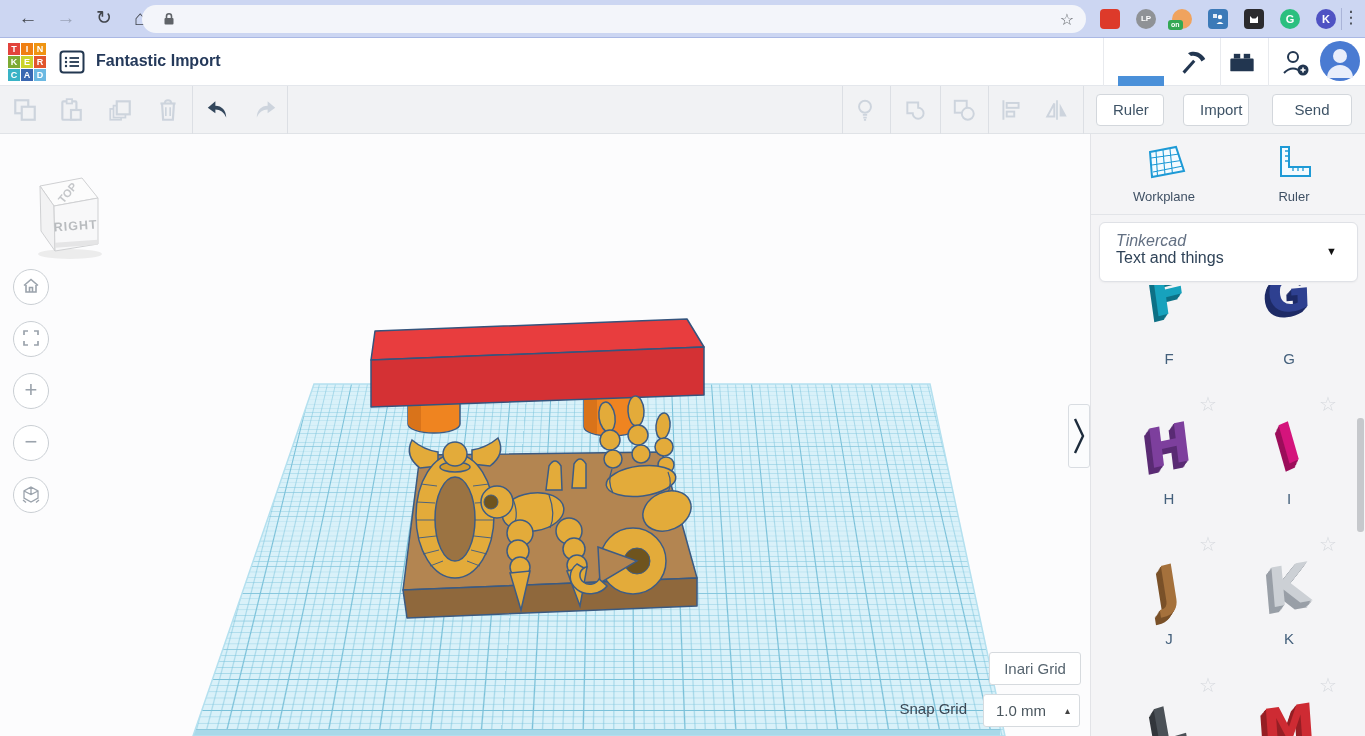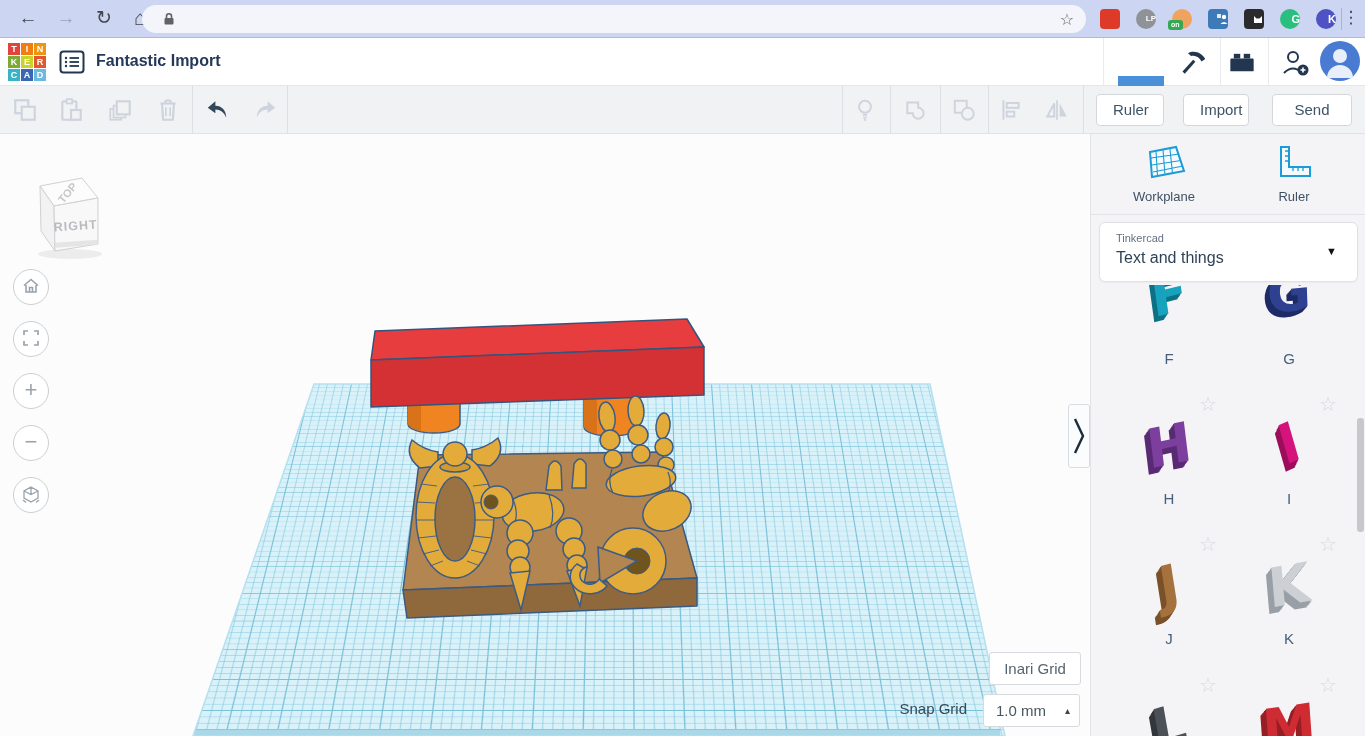--- a/index.html
+++ b/index.html
@@ -11,21 +11,21 @@
     background:#ccd6f2; border-bottom:1px solid #aab8e4; }
   .nav-glyph { position:absolute; top:4px; font-size:19px; color:#41454c; width:28px; height:28px;
     text-align:center; line-height:28px; border-radius:50%; }
   .nav-glyph.dim { color:#9aa3b8; }
   #url-pill { position:absolute; left:142px; top:5px; width:944px; height:28px;
     background:#f3f5fa; border-radius:14px; }
   #url-text { position:absolute; left:42px; top:6px; font-size:14px; color:#202124; white-space:nowrap; }
   #url-text .path { color:#5f6368; }
   #bookmark-star { position:absolute; right:12px; top:5px; font-size:16px; color:#5f6368; }
   .ext { position:absolute; top:9px; width:20px; height:20px; border-radius:4px; font-size:9px;
-    font-weight:bold; color:#fff; text-align:right; line-height:20px; }
+    font-weight:bold; color:#fff; text-align:center; line-height:20px; }
   .ext.round { border-radius:50%; }
   #ext-badge-on { position:absolute; left:-4px; top:11px; background:#34a853; color:#fff;
     font-size:7px; font-weight:bold; padding:1px 3px; border-radius:3px; line-height:8px; }
 
   
   #app-header { position:absolute; left:0; top:38px; width:1365px; height:48px; background:#ffffff;
     border-bottom:1px solid #e4e7ec; }
   #logo { position:absolute; left:8px; top:5px; width:39px; height:39px; display:grid;
     grid-template-columns:repeat(3,12px); grid-template-rows:repeat(3,12px); gap:1px; }
   #logo span { color:#fff; font-size:9px; font-weight:bold; text-align:center; line-height:12px; }
@@ -80,21 +80,21 @@
   #snap-caret { position:absolute; right:9px; top:0; font-size:10px; color:#444; }
 
   
   #panel { position:absolute; left:1090px; top:134px; width:275px; height:602px; background:#f4f4f6;
     border-left:1px solid #e2e3e7; overflow:hidden; }
   #helpers { position:absolute; left:0; top:0; width:275px; height:81px; border-bottom:1px solid #e2e4e8; }
   .helper { position:absolute; top:10px; width:130px; text-align:center; }
   .helper .lbl { font-size:13px; color:#3f5064; margin-top:3px; }
   #category-dd { position:absolute; left:8px; top:88px; width:259px; height:60px; background:#fff;
     border:1px solid #dfe1e6; border-radius:6px; box-shadow:0 1px 2px rgba(0,0,0,.04); }
-  #category-dd .brand { position:absolute; left:16px; top:9px; font-size:11px; color:#637083; }
+  #category-dd .brand { position:absolute; left:16px; top:9px; font-size:16px; color:#637083;font-style:italic; }
   #category-dd .sel { position:absolute; left:16px; top:26px; font-size:16px; color:#2f4358; }
   #category-dd .caret { position:absolute; right:20px; top:22px; font-size:11px; color:#111; }
 
   .tile { position:absolute; width:120px; height:80px; overflow:hidden; }
   .tile .l3d { position:absolute; left:50%; font-weight:bold; font-size:54px;
     font-family:"DejaVu Sans", sans-serif; }
   .shape-label { position:absolute; width:120px; text-align:center; font-size:15px; color:#44607c; }
   .fav-star { position:absolute; font-size:20px; color:#d6d9de; }
 
   .lF{ color:#17a2bd; text-shadow:-1px 1px #0e7186,-2px 2px #0e7186,-3px 3px #0e7186,-4px 4px #0e7186,-5px 5px #0e7186;

